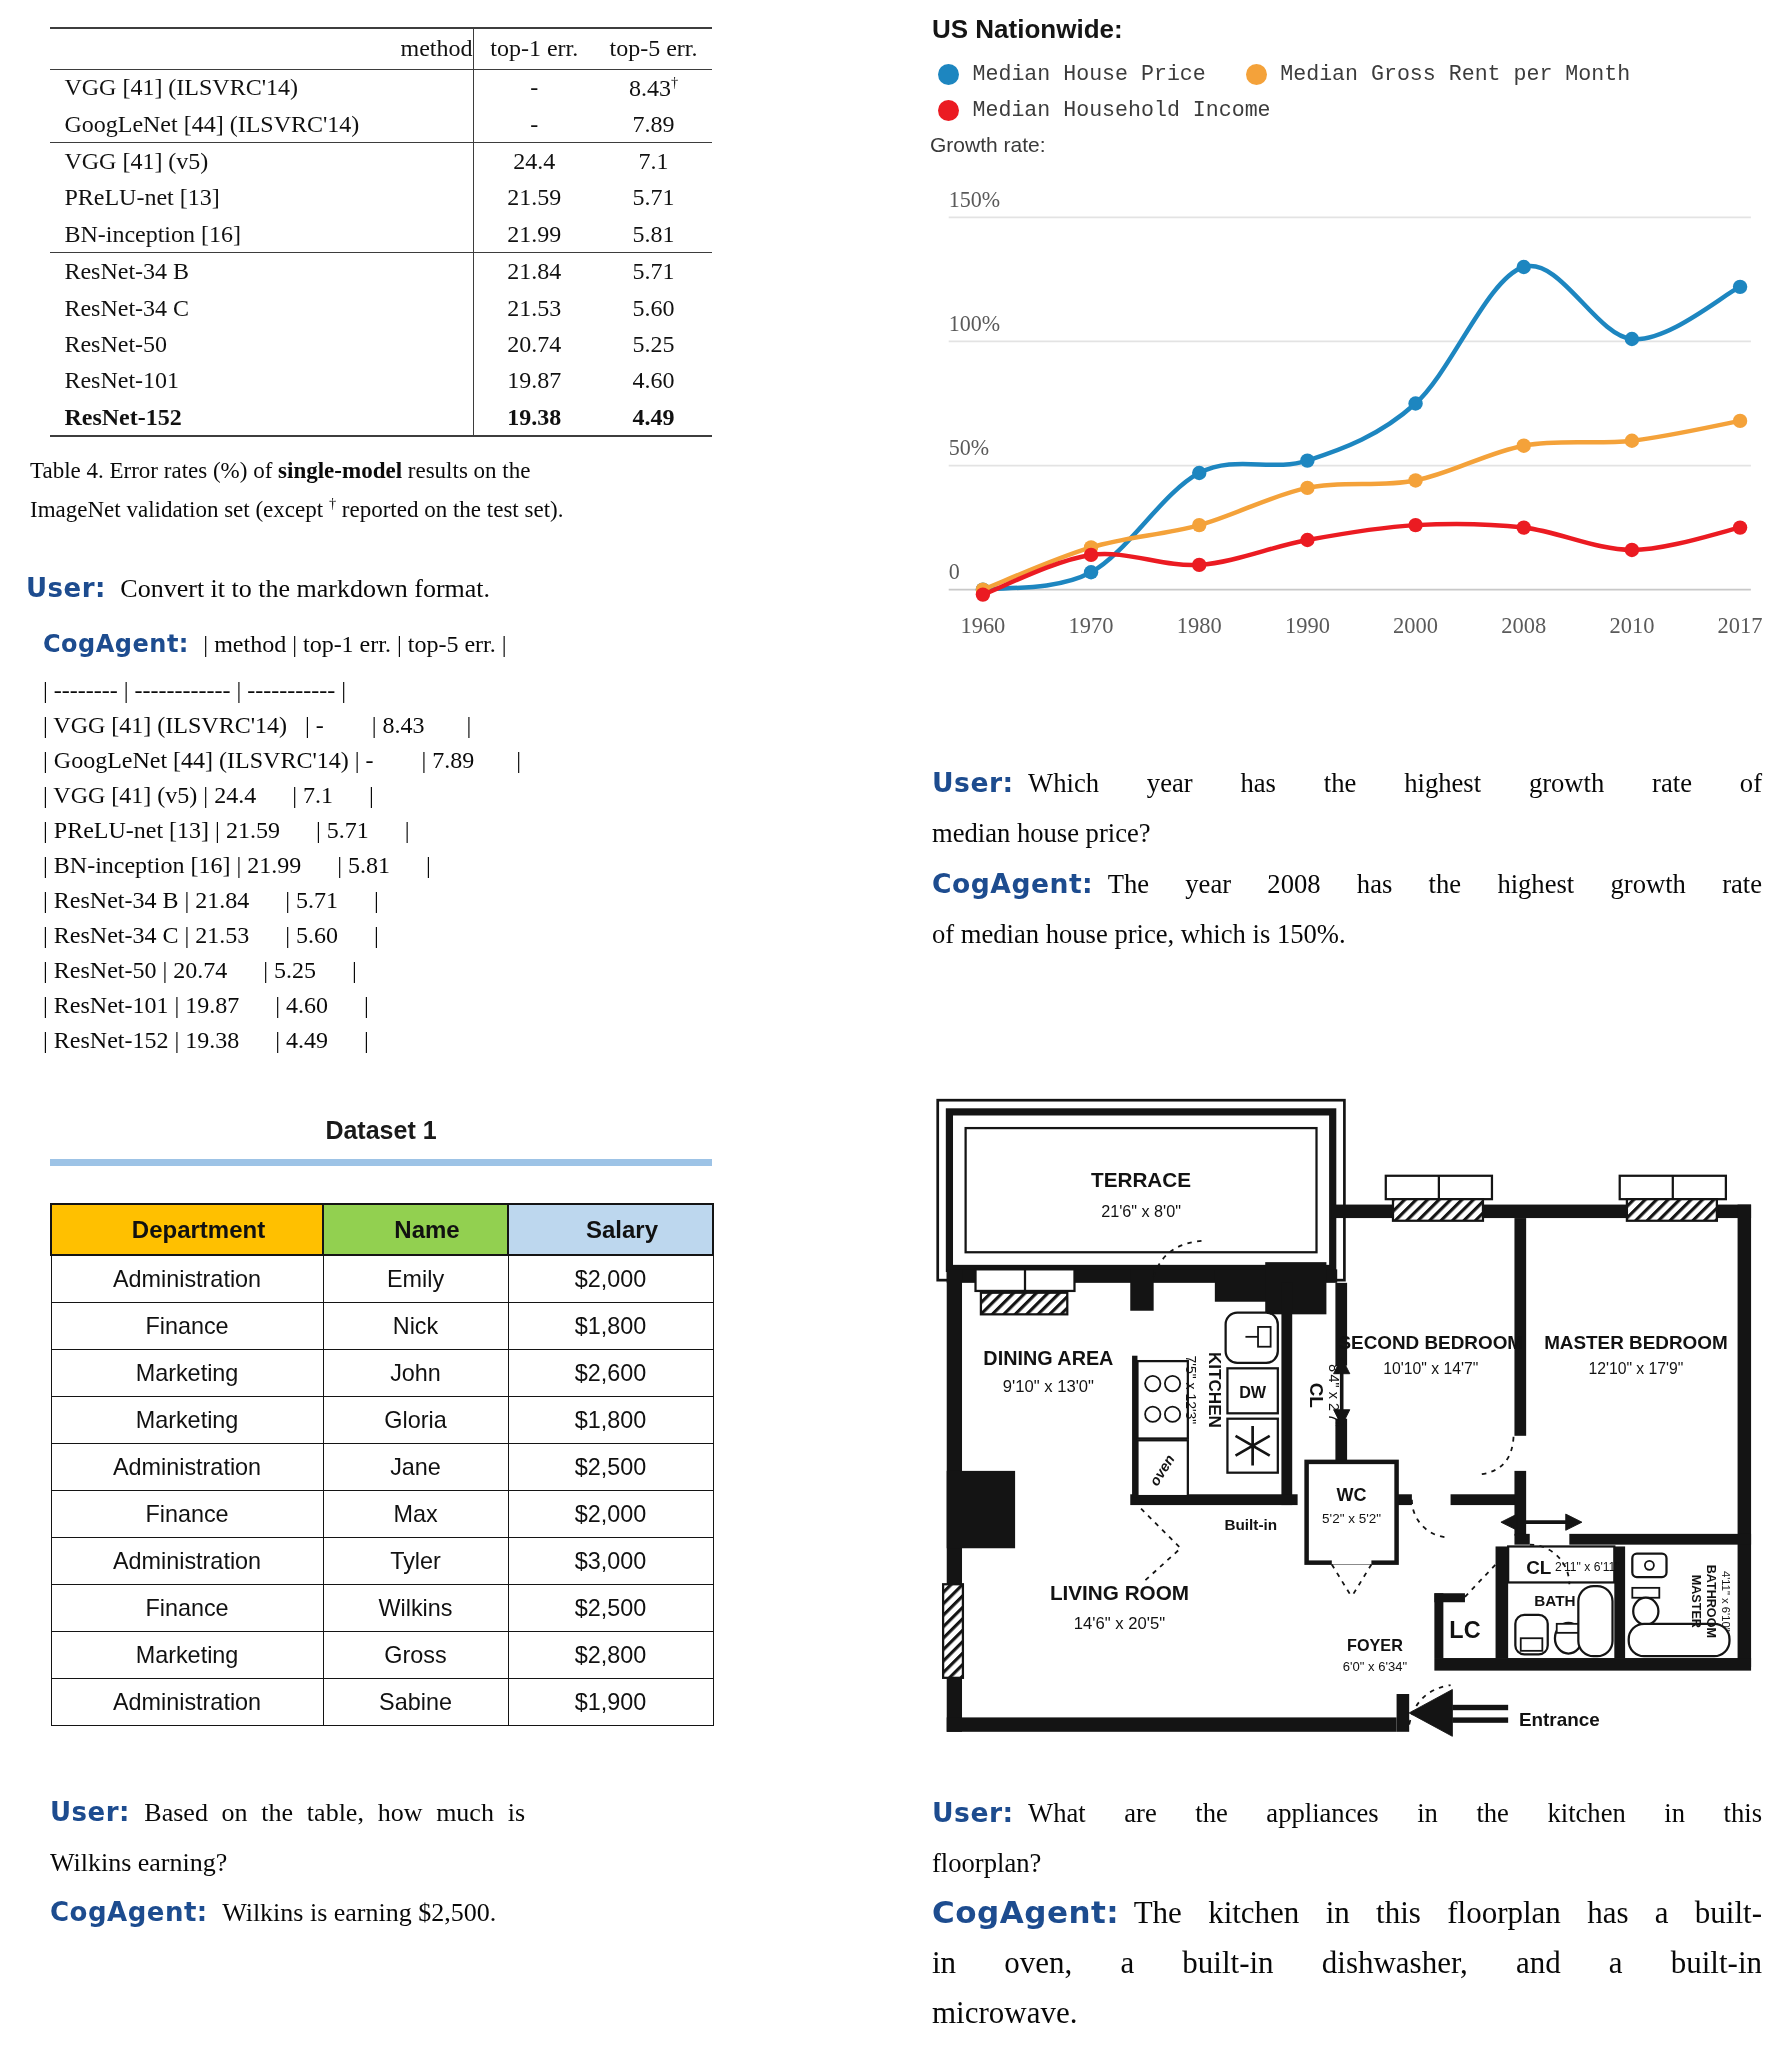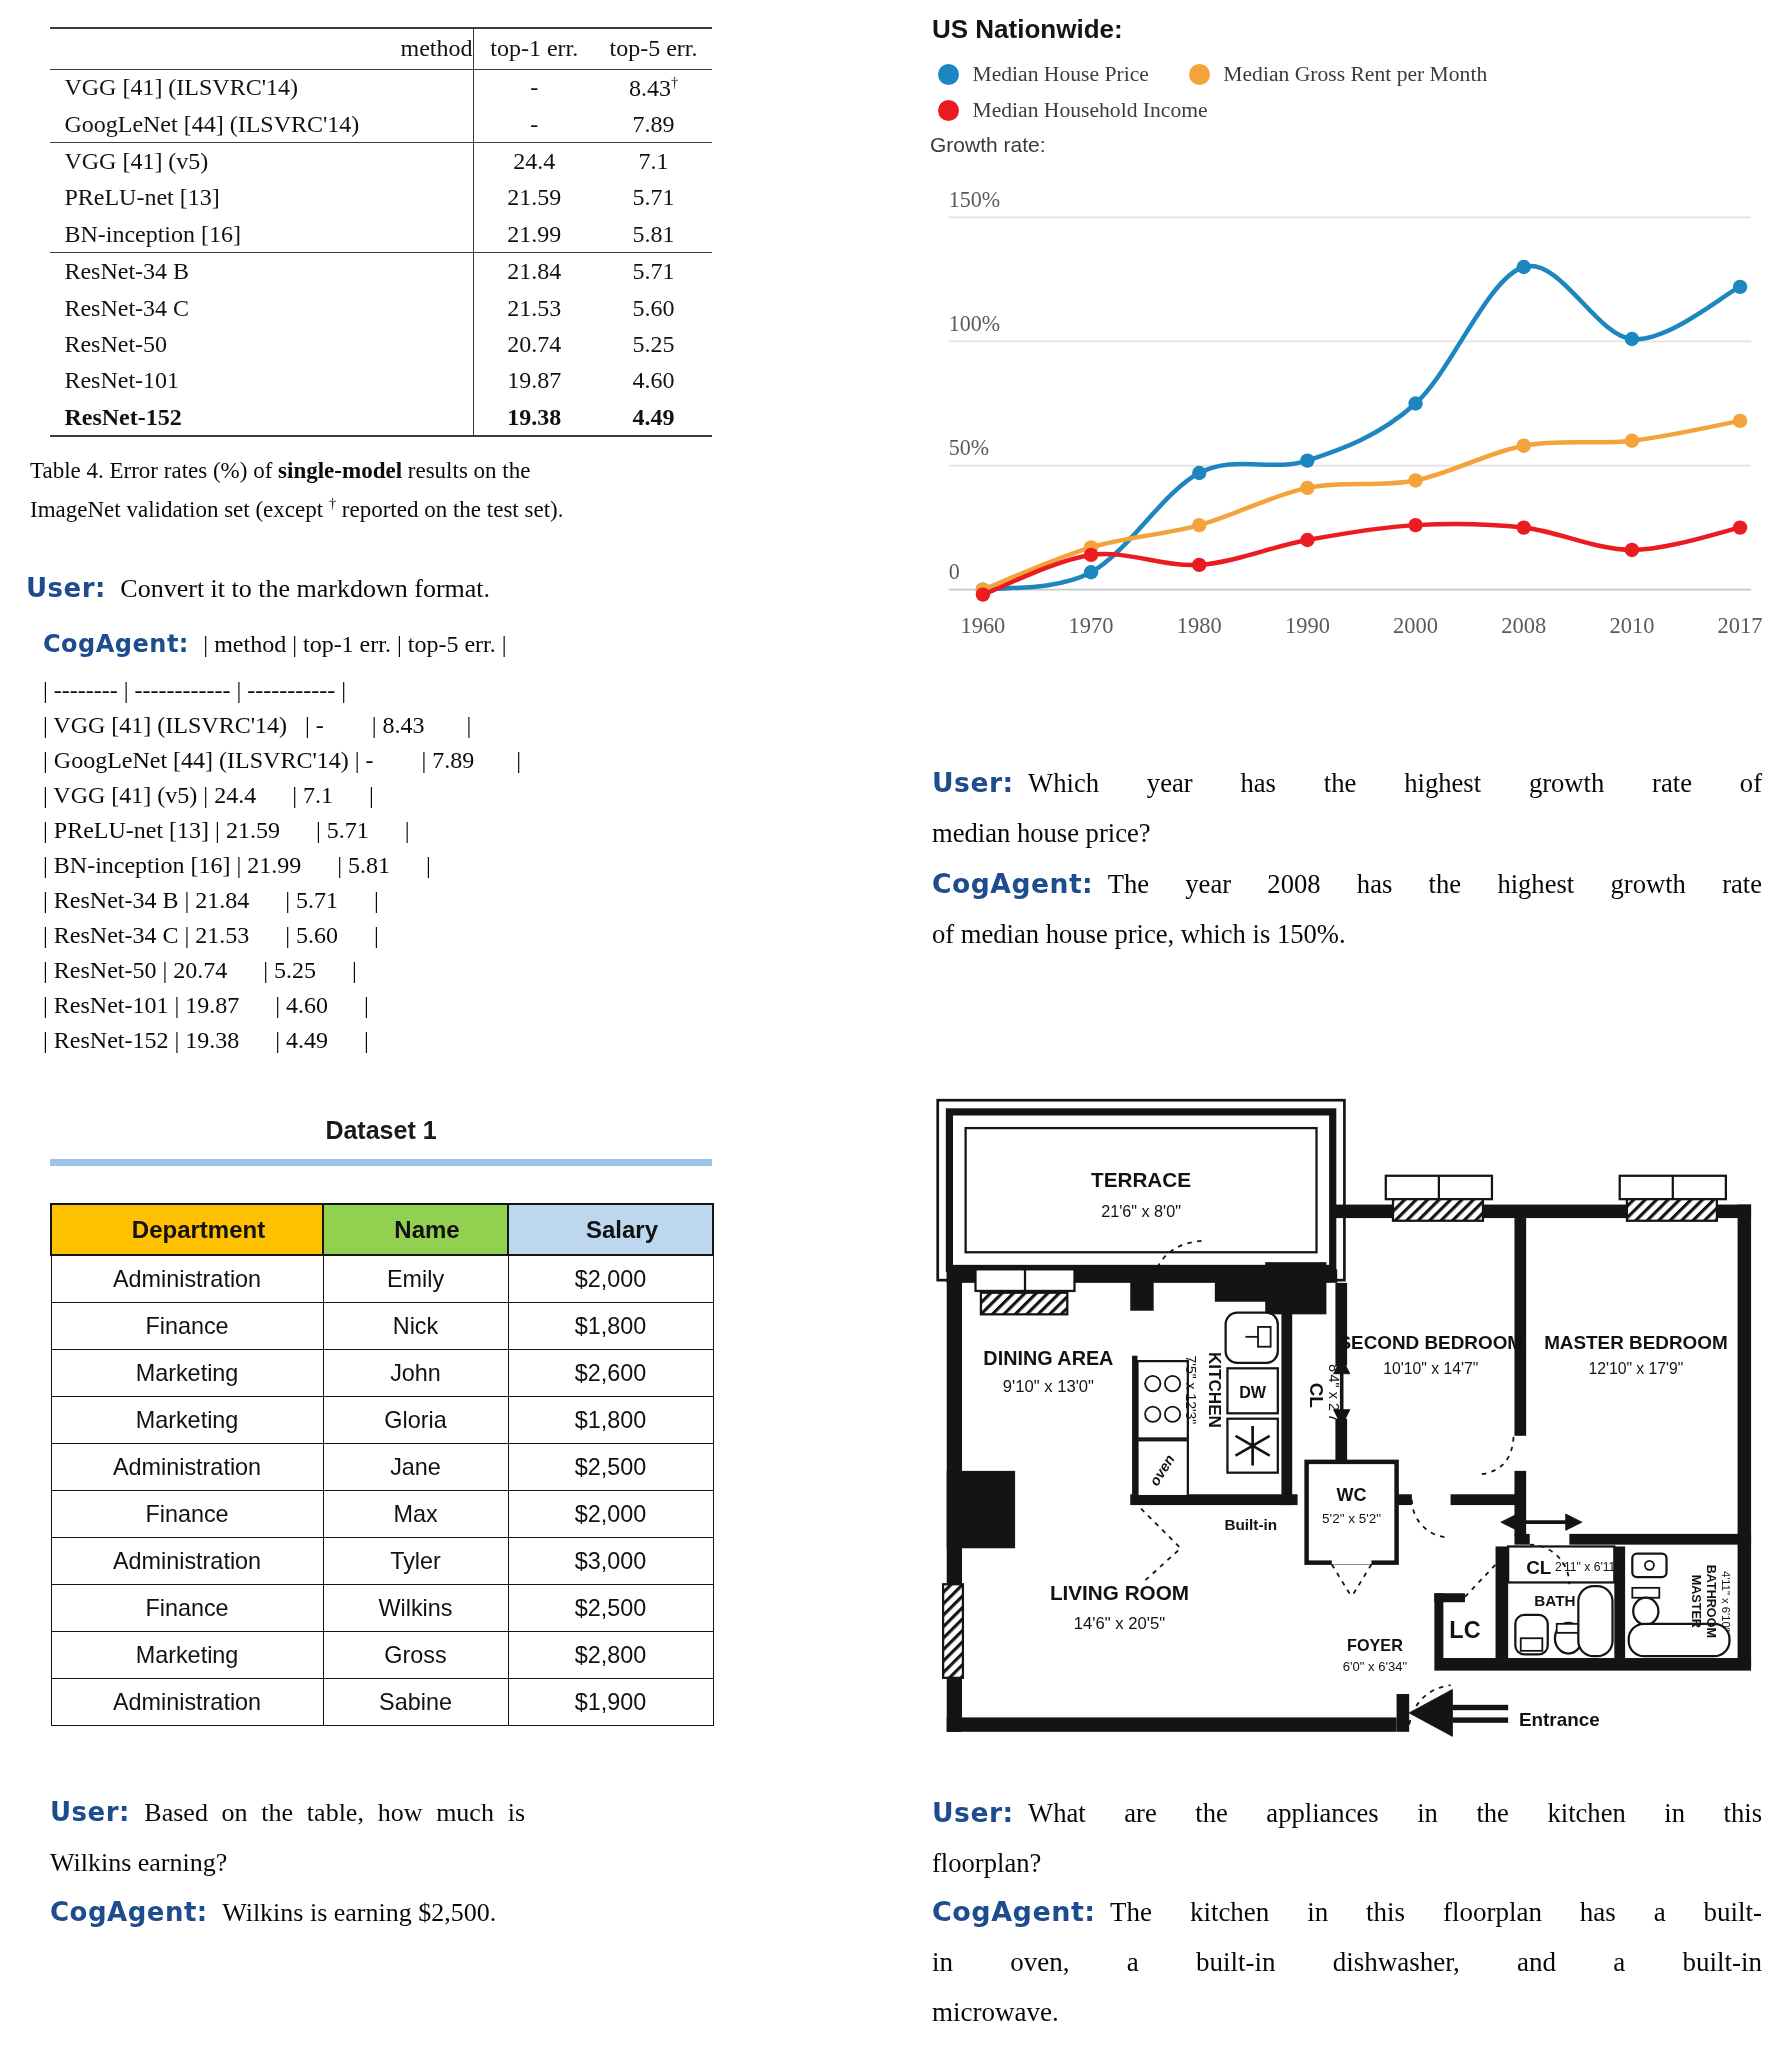--- a/index.html
+++ b/index.html
@@ -32,26 +32,26 @@
   #dlg-tl-user  { left:26px;  top:567px;  width:585px; font-size:26px; line-height:43px; }
   #agent-tl     { left:43px;  top:625px;  font-size:24px; line-height:38px; }
   #agent-tl .dline { white-space:pre; }
   #md-lines     { position:absolute; left:43px; top:673px; font-size:24px; line-height:35px;
     white-space:pre; font-family:"Liberation Serif",serif; }
   #dlg-bl-user  { left:50px;  top:1787px; width:475px; font-size:26px; line-height:50px; }
   #dlg-bl-agent { left:50px;  top:1887px; width:585px; font-size:26px; line-height:50px; }
   #dlg-tr-user  { left:932px; top:758px;  width:830px; font-size:26.6px; line-height:50px; }
   #dlg-tr-agent { left:932px; top:859px;  width:830px; font-size:26.6px; line-height:50px; }
   #dlg-br-user  { left:932px; top:1788px; width:830px; font-size:26.6px; line-height:50px; }
-  #dlg-br-agent { left:932px; top:1887px; width:830px; font-size:27px; line-height:50px; }
+  #dlg-br-agent { left:932px; top:1887px; width:830px; font-size:31px; line-height:50px; }
 
   
   #chart-title { position:absolute; left:932px; top:14.4px;
     font:700 26px "Liberation Sans",sans-serif; color:#151515; }
-  #legend { position:absolute; left:938px; top:56px; font-family:Liberation Serif, serif;
+  #legend { position:absolute; left:938px; top:56px; font-family:Liberation Mono, monospace;
     font-size:21.6px; color:#3c3c3c; }
   .lrow { display:flex; align-items:center; height:36px; }
   .litem { display:flex; align-items:center; margin-right:40px; }
   .ldot { width:21px; height:21px; border-radius:50%; display:inline-block; margin-right:13.5px; }
   #growth-label { position:absolute; left:930px; top:133px;
     font:400 21px "Liberation Sans",sans-serif; color:#3a3a3a; }
   #growth-chart { position:absolute; left:925px; top:158px; }
 
   
   #ds-title { position:absolute; left:50px; top:1116px; width:662px; text-align:center;

